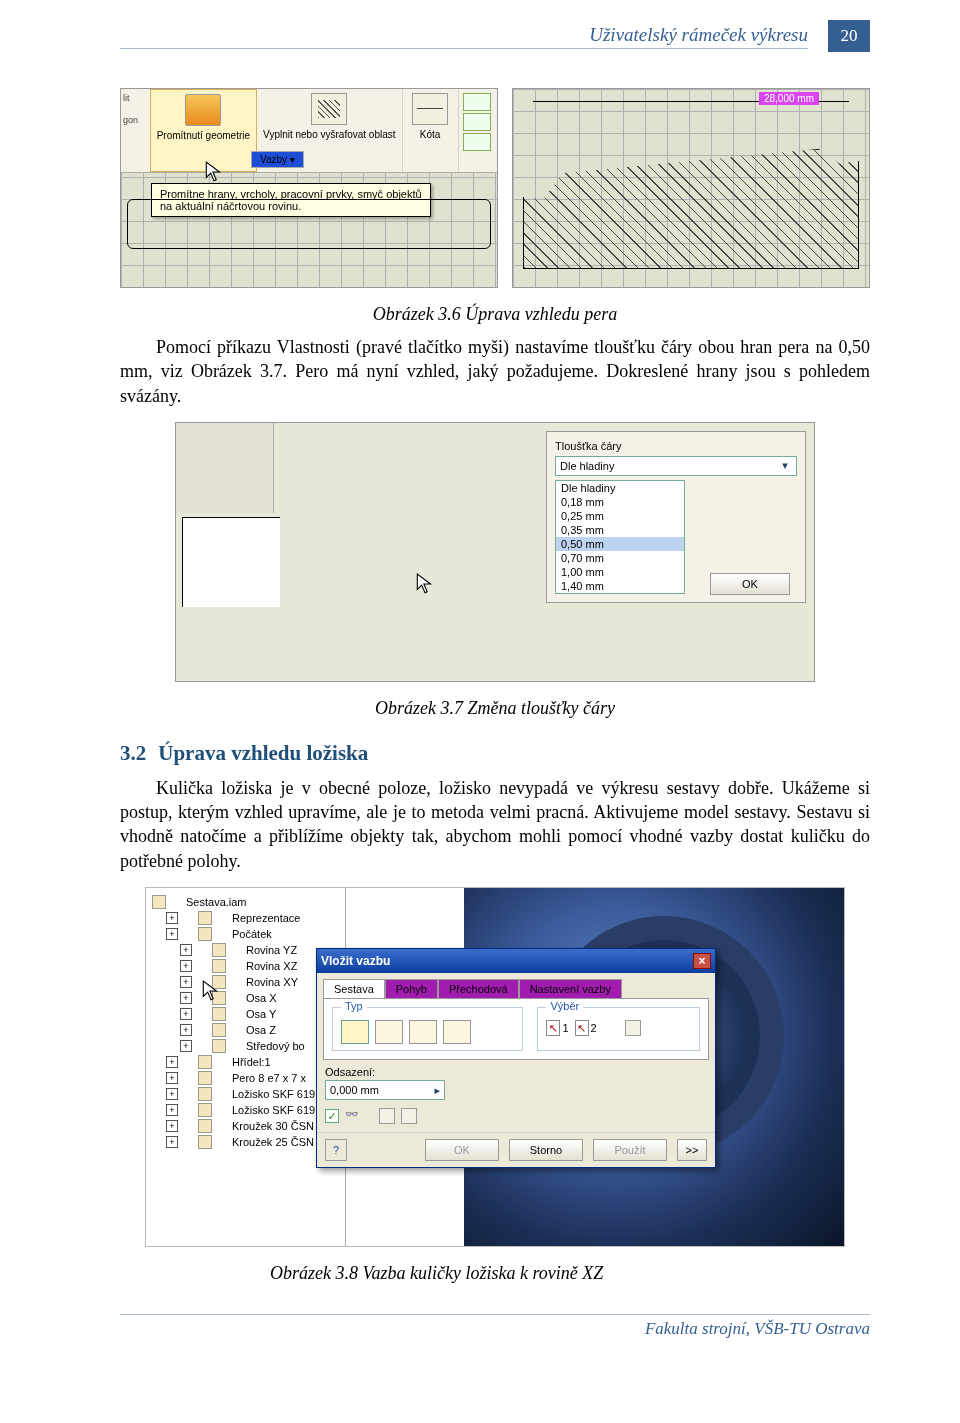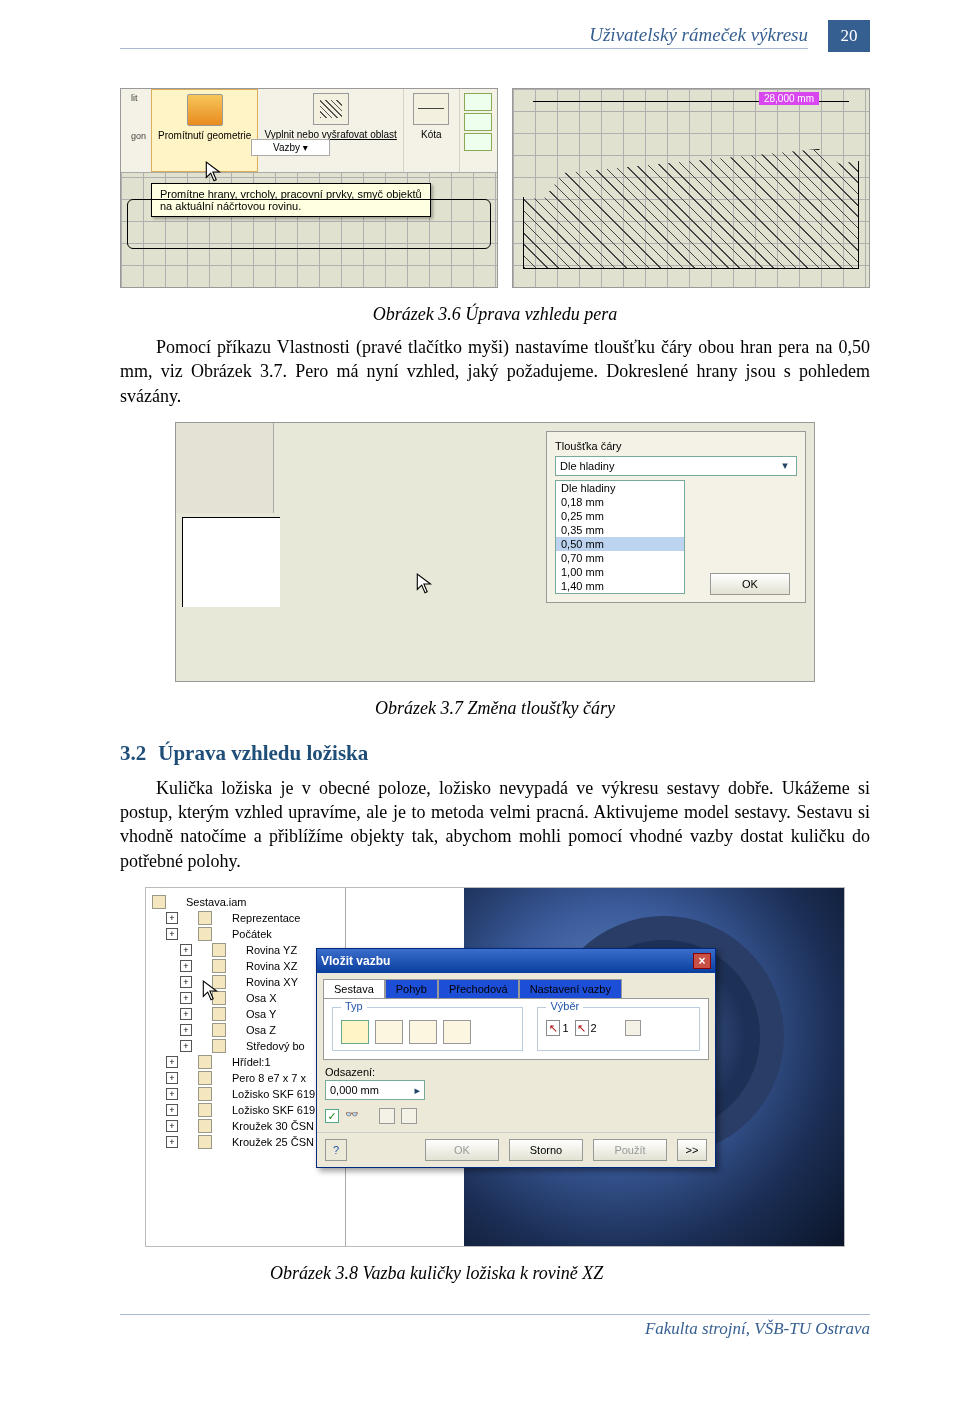--- a/index.html
+++ b/index.html
@@ -42,21 +42,21 @@
   .tbtn .ticon.fill { background:#f3f0e0; position:relative;}
   .tbtn .ticon.fill::before { content:""; position:absolute; left:6px;right:6px;top:6px;bottom:6px; background: repeating-linear-gradient(45deg,#555 0,#555 1px,transparent 1px,transparent 4px);}
   .smallicons { width: 40px; display:flex; flex-direction:column; gap:2px; padding:4px;}
   .smallicons div{ width:28px;height:18px;border:1px solid #8a5; background:#efe;}
   .tooltip {
     position: absolute; left: 30px; top: 94px;
     background: #ffffe1; border: 1px solid #000; padding: 4px 8px;
     font-family: Tahoma, sans-serif; font-size: 11px; color: #000; max-width: 280px;
     box-shadow: 2px 2px 3px rgba(0,0,0,.3);
   }
-  .vazby-bar { position:absolute; left:130px; top:50px; background:#ffffff; border:1px solid #aaa; font-family:Tahoma,sans-serif; font-size:10px; padding:2px 21px;}
+  .vazby-bar { position:absolute; left:130px; top:62px; background:#1d4ed8; border:1px solid #aaa; font-family:Tahoma,sans-serif; font-size:10px; padding:2px 8px;}
   .cursor { position:absolute; left:84px; top:72px; width:18px; height:22px; }
   .fig-left .shape { position:absolute; left:6px; right:6px; top:110px; height:50px; border:1.5px solid #000; border-radius:6px; }
   .fig-right .dimline { position:absolute; left:20px; right:20px; top:12px; border-top:1px solid #000;}
   .dimbox { position:absolute; right:50px; top:3px; background:#d946ef; color:#fff; font-family:Tahoma,sans-serif; font-size:10px; padding:1px 5px;}
   .fig-right .profile {
     position:absolute; left:10px; right:10px; top:60px; height:120px;
     background: repeating-linear-gradient(45deg,#444 0,#444 1px,transparent 1px,transparent 8px);
     clip-path: polygon(0% 40%, 6% 42%, 12% 20%, 88% 0%, 94% 12%, 100% 10%, 100% 100%, 0% 100%);
     border:1px solid #000;
   }
@@ -83,34 +83,34 @@
   .fig-bot .tree .node .box{ width:12px;height:12px; border:1px solid #555; text-align:center; line-height:10px; font-size:9px; background:#fff;}
   .fig-bot .tree .node .nic{ width:14px;height:14px; background:#f4e7bf; border:1px solid #998;}
   .fig-bot .tree .node.l1{ padding-left:0;}
   .fig-bot .tree .node.l2{ padding-left:14px;}
   .fig-bot .tree .node.l3{ padding-left:28px;}
   .dialog{ position:absolute; left:170px; top:60px; width:400px; background:#ece9d8; border:1px solid #002a80; box-shadow:3px 3px 6px rgba(0,0,0,.4);}
   .dialog .titlebar{ height:24px; background:linear-gradient(#3b6ecb,#0a3e9e); color:#fff; display:flex; align-items:center; justify-content:space-between; padding:0 4px; font-weight:bold; font-size:12px;}
   .dialog .titlebar .ticons{ display:flex; gap:2px;}
   .dialog .titlebar .ticons span{ width:18px;height:16px; background:#c85045; border:1px solid #800; display:flex; align-items:center; justify-content:center; color:#fff; font-size:12px; font-weight:bold;}
   .dialog .tabs{ display:flex; background:#ece9d8; padding:6px 6px 0; gap:0;}
-  .dialog .tab{ padding:3px 10px; border:1px solid #999; border-bottom:none; background:#1d4ed8; font-size:11px;}
+  .dialog .tab{ padding:3px 10px; border:1px solid #999; border-bottom:none; background:#a21caf; font-size:11px;}
   .dialog .tab.act{ background:#fff;}
   .dialog .body{ background:#fff; margin:0 6px 6px; border:1px solid #999; padding:8px; display:flex; gap:14px;}
   .dialog .grp{ border:1px solid #bcd; padding:6px 8px; position:relative; flex:1;}
   .dialog .grp .gt{ position:absolute; top:-8px; left:8px; background:#fff; padding:0 4px; color:#25a; font-size:11px;}
   .dialog .iconrow{ display:flex; gap:6px; margin-top:6px;}
   .dialog .gicon{ width:28px; height:24px; border:1px solid #999; background:#fcf5e0;}
   .dialog .gicon.sel{ border:1px solid #6a8; background:#fff4c5;}
   .dialog .picknum{ display:flex; align-items:center; gap:2px; font-size:11px;}
   .dialog .picknum .ar{ width:14px;height:16px; background:#fff; border:1px solid #888; color:#a00; text-align:center; line-height:14px;}
   .dialog .rowblock{ display:flex; gap:14px; padding:0 8px 8px;}
   .dialog .fld{ flex:1;}
   .dialog .fld .flabel{ font-size:11px; color:#000; margin-bottom:2px;}
-  .dialog .fld .finput{ width:100px; height:20px; border:1px solid #7a9; background:#fff; display:flex; align-items:center; justify-content:space-between; padding:0 4px; font-size:11px;}
+  .dialog .fld .finput{ width:120px; height:20px; border:1px solid #7a9; background:#fff; display:flex; align-items:center; justify-content:space-between; padding:0 4px; font-size:11px;}
   .dialog .fld .finput .sp{ color:#246;}
   .dialog .cuberow{ display:flex; gap:8px;}
   .dialog .cube{ width:60px; height:44px; border:1px solid #999; background:#f9f6eb; position:relative;}
   .dialog .cube.sel{ border:1px solid #5a8; background:#fff4c5;}
   .dialog .cube .c3d{ position:absolute; left:8px; top:6px; width:28px; height:22px; background:linear-gradient(#7ab2e0,#3776b5); transform:skewY(-12deg);}
   .dialog .optrow{ display:flex; gap:6px; align-items:center; padding:0 8px 8px;}
   .dialog .chk{ width:14px; height:14px; border:1px solid #5a8; background:#fff; text-align:center; line-height:12px; color:#197b19; font-size:11px;}
   .dialog .glasses{ width:28px; height:16px; color:#a02;}
   .dialog .tog{ width:16px;height:16px; border:1px solid #999; background:#f4f2e6;}
   .dialog .btnrow{ display:flex; gap:10px; padding:6px 8px; border-top:1px solid #ccc; align-items:center;}
@@ -126,29 +126,29 @@
 
 <div class="header">
   <div class="header-title">Uživatelský rámeček výkresu</div>
   <div class="header-pagenum">20</div>
 </div>
 
 <div class="fig-row">
   <div class="fig-left">
     <div class="gridbg"></div>
     <div class="toolbar">
-      <div style="width:30px;padding:4px 10px;font-size:9px;color:#444;">
+      <div style="width:30px;padding:4px 2px;font-size:9px;color:#444;">
         <div>lit</div>
-        <div style="margin-top:28px;">gon</div>
+        <div style="margin-top:12px;">gon</div>
       </div>
       <div class="tbtn sel">
         <div class="ticon proj"></div>
         <div>Promítnutí geometrie</div>
       </div>
-      <div class="tbtn" style="min-width:78px;text-decoration:underline;">
+      <div class="tbtn" style="min-width:78px;">
         <div class="ticon fill"></div>
         <div>Vyplnit nebo vyšrafovat oblast</div>
       </div>
       <div class="tbtn">
         <div class="ticon kota"></div>
         <div>Kóta</div>
       </div>
       <div class="smallicons">
         <div></div>
           <div></div>

